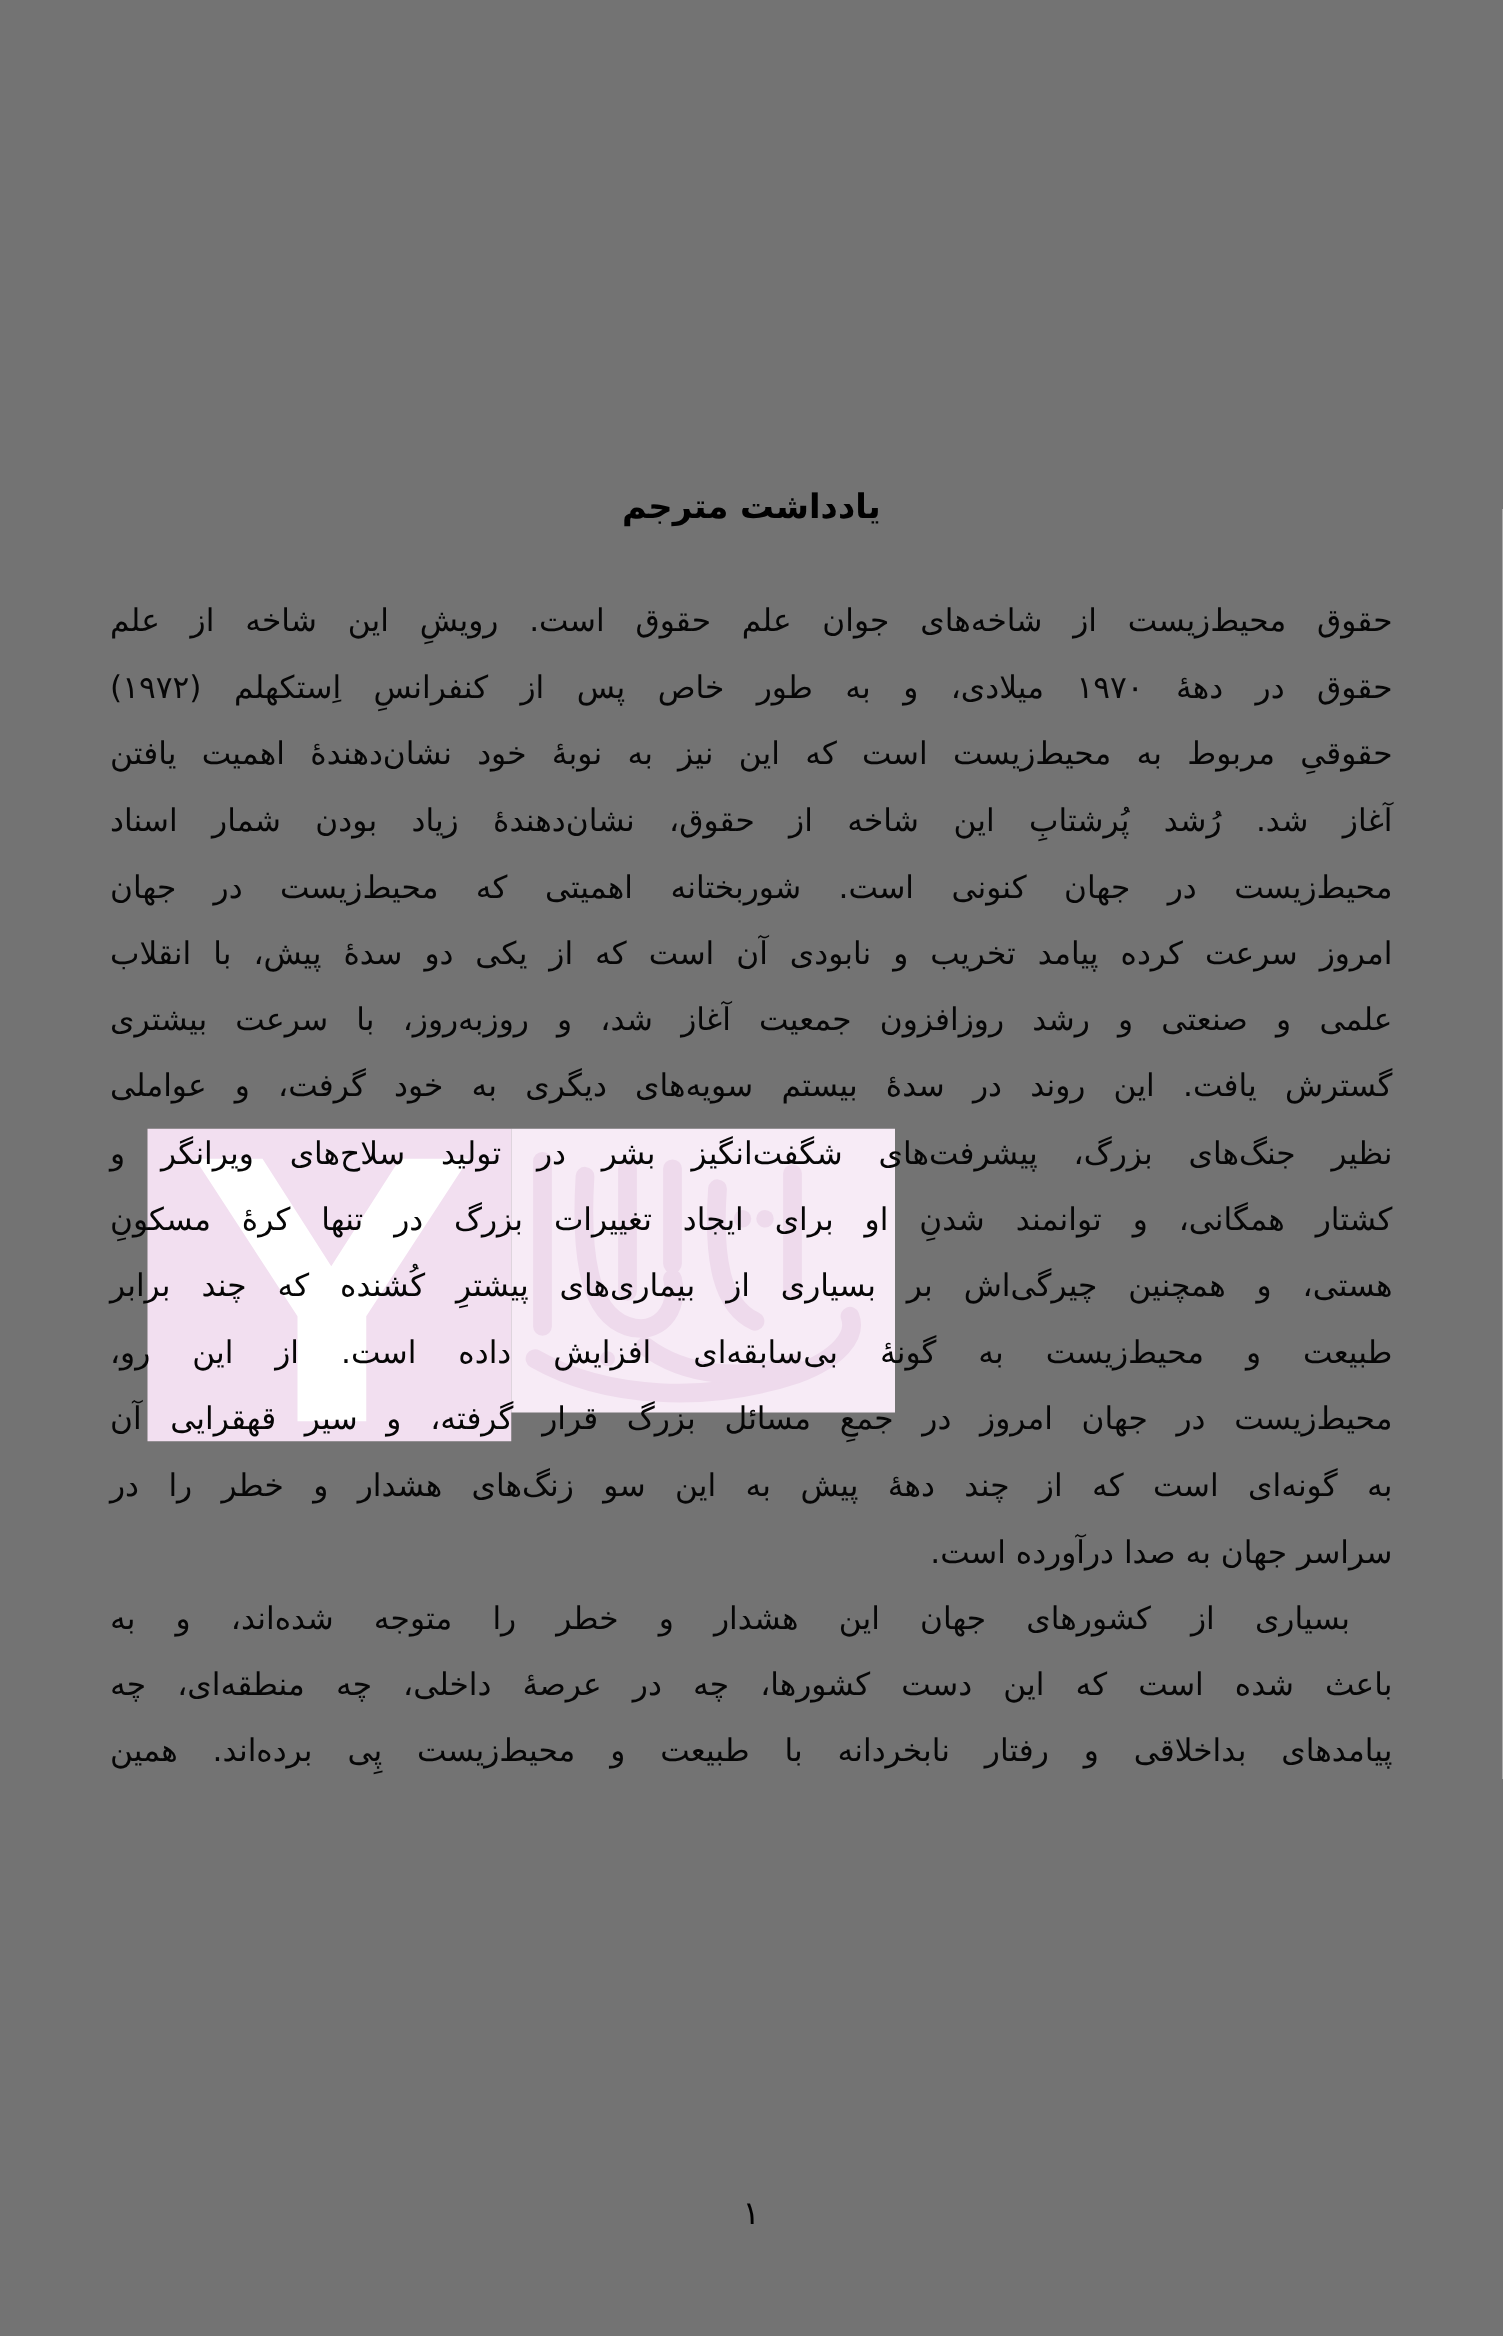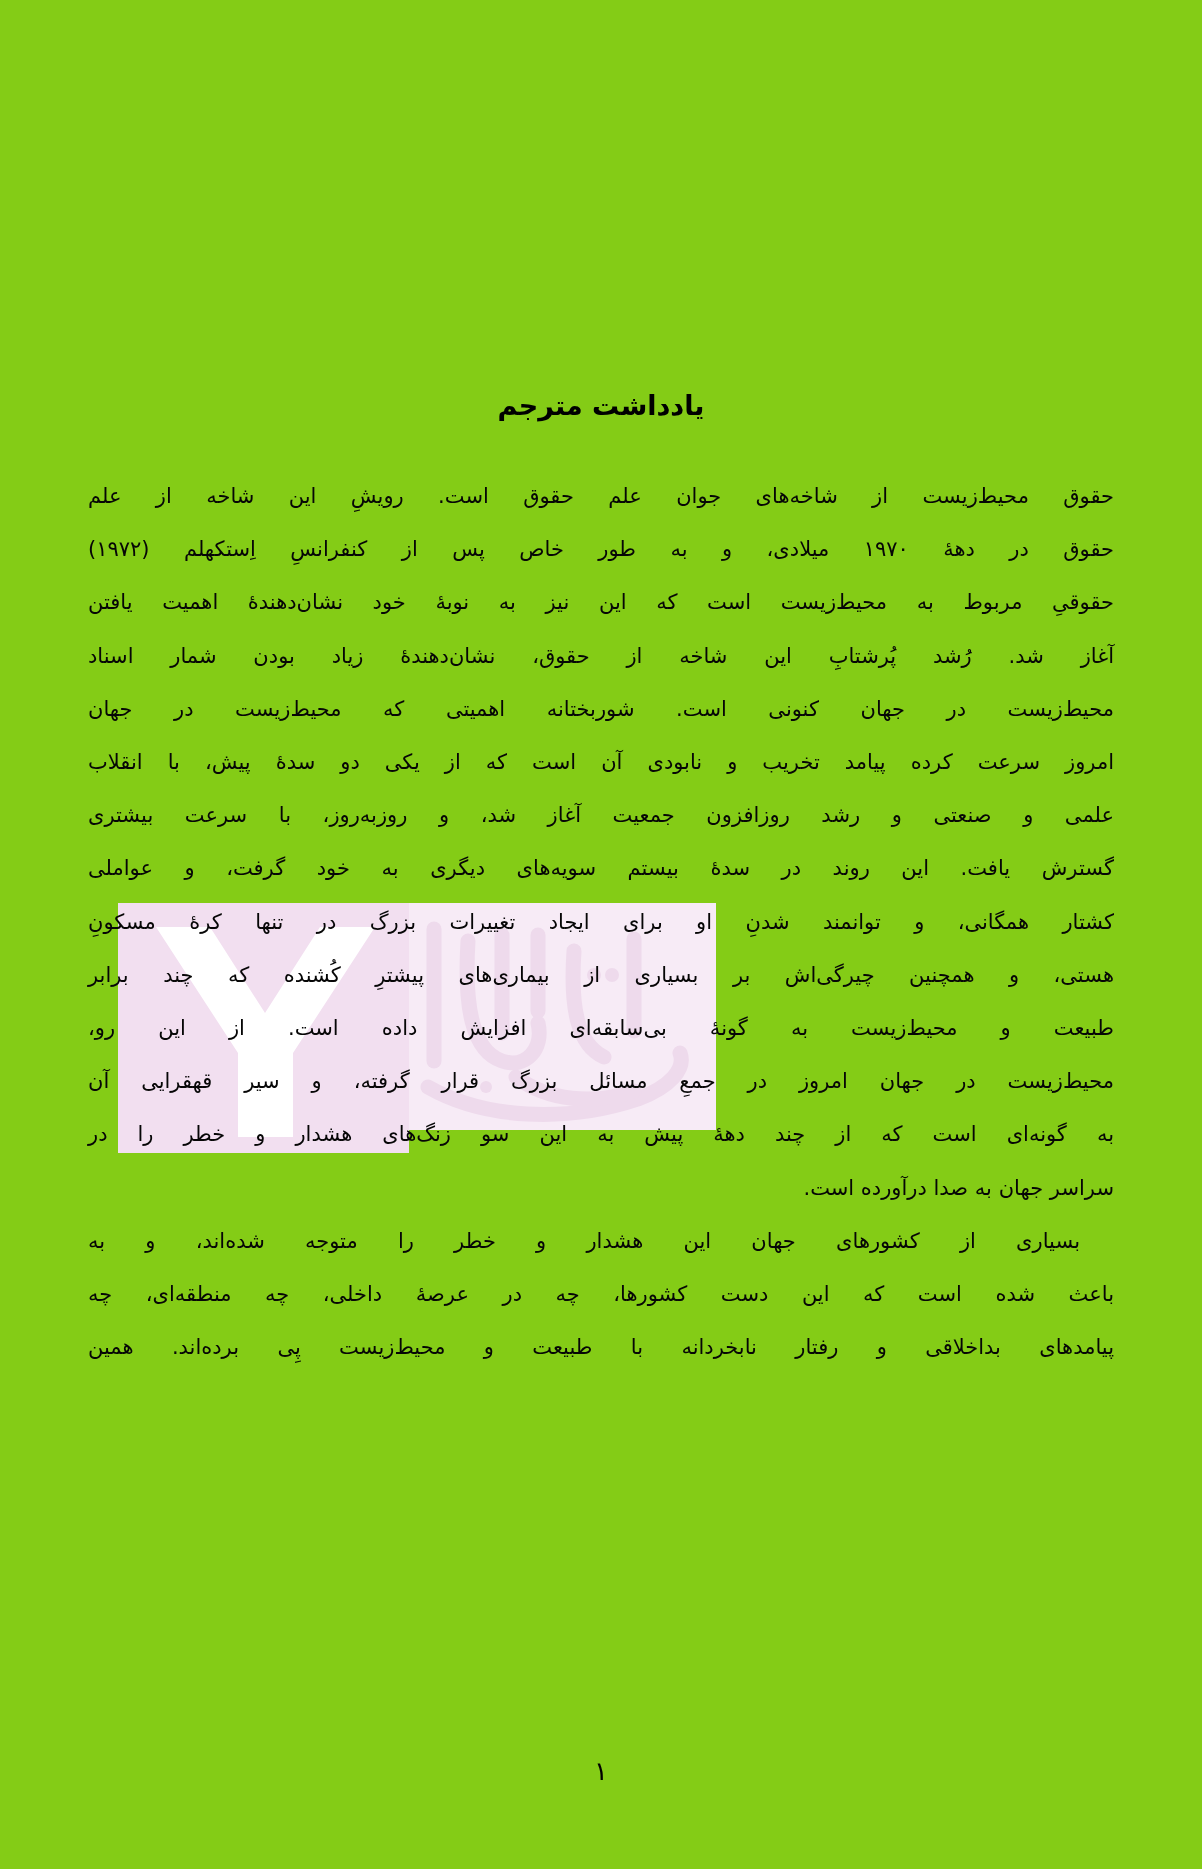--- a/index.html
+++ b/index.html
@@ -12,21 +12,21 @@
     width: 1202px;
     height: 1869px;
     position: relative;
     overflow: hidden;
     font-family: "DejaVu Sans", "Liberation Sans", sans-serif;
   }
 
   .page {
     position: absolute;
     inset: 0;
-    background: #84cc16;
+    background: #737373;
   }
 
   
   .watermark {
     position: absolute;
     left: 118px;
     top: 903px;
     width: 595px;
     height: 250px;
     pointer-events: none;
@@ -86,21 +86,21 @@
   }
 
   .body-block {
     position: absolute;
     top: 470px;
     right: 88px;
     width: 1026px;
     direction: rtl;
     text-align: justify;
     text-align-last: auto;
-    font-size: 21px;
+    font-size: 25px;
     line-height: 53.2px;
     color: #060606;
     font-family: "DejaVu Sans", "Liberation Serif", serif;
   }
 
   .para {
     margin: 0;
     padding: 0;
     direction: rtl;
     text-align: justify;
@@ -171,20 +171,21 @@
 
       <p class="para">
         <span class="ln" style="letter-spacing: 7.53812px;">حقوق محیط‌زیست از شاخه‌های جوان علم حقوق است. رویشِ این شاخه از علم</span>
         <span class="ln" style="letter-spacing: 7.63373px;">حقوق در دههٔ ۱۹۷۰ میلادی، و به طور خاص پس از کنفرانسِ اِستکهلم (۱۹۷۲)</span>
         <span class="ln" style="letter-spacing: 6.20312px;">حقوقیِ مربوط به محیط‌زیست است که این نیز به نوبهٔ خود نشان‌دهندهٔ اهمیت یافتن</span>
         <span class="ln" style="letter-spacing: 7.2168px;">آغاز شد. رُشد پُرشتابِ این شاخه از حقوق، نشان‌دهندهٔ زیاد بودن شمار اسناد</span>
         <span class="ln" style="letter-spacing: 7.84784px;">محیط‌زیست در جهان کنونی است. شوربختانه اهمیتی که محیط‌زیست در جهان</span>
         <span class="ln" style="letter-spacing: 6.57812px;">امروز سرعت کرده پیامد تخریب و نابودی آن است که از یکی دو سدهٔ پیش، با انقلاب</span>
         <span class="ln" style="letter-spacing: 7.11549px;">علمی و صنعتی و رشد روزافزون جمعیت آغاز شد، و روزبه‌روز، با سرعت بیشتری</span>
         <span class="ln" style="letter-spacing: 7.01138px;">گسترش یافت. این روند در سدهٔ بیستم سویه‌های دیگری به خود گرفت، و عواملی</span>
+        <span class="ln" style="letter-spacing: 7.06866px;">نظیر جنگ‌های بزرگ، پیشرفت‌های شگفت‌انگیز بشر در تولید سلاح‌های ویرانگر و</span>
         <span class="ln" style="letter-spacing: 6.87542px;">کشتار همگانی، و توانمند شدنِ او برای ایجاد تغییرات بزرگ در تنها کرهٔ مسکونِ</span>
         <span class="ln" style="letter-spacing: 6.82491px;">هستی، و همچنین چیرگی‌اش بر بسیاری از بیماری‌های پیشترِ کُشنده که چند برابر</span>
         <span class="ln" style="letter-spacing: 8.45385px;">طبیعت و محیط‌زیست به گونهٔ بی‌سابقه‌ای افزایش داده است. از این رو،</span>
         <span class="ln" style="letter-spacing: 7.05938px;">محیط‌زیست در جهان امروز در جمعِ مسائل بزرگ قرار گرفته، و سیر قهقرایی آن</span>
         <span class="ln" style="letter-spacing: 7.77711px;">به گونه‌ای است که از چند دههٔ پیش به این سو زنگ‌های هشدار و خطر را در</span>
         <span class="ln last">سراسر جهان به صدا درآورده است.</span>
       </p>
 
       <p class="para">
         <span class="ln ind" style="letter-spacing: 8.48099px;">بسیاری از کشورهای جهان این هشدار و خطر را متوجه شده‌اند، و به</span>

